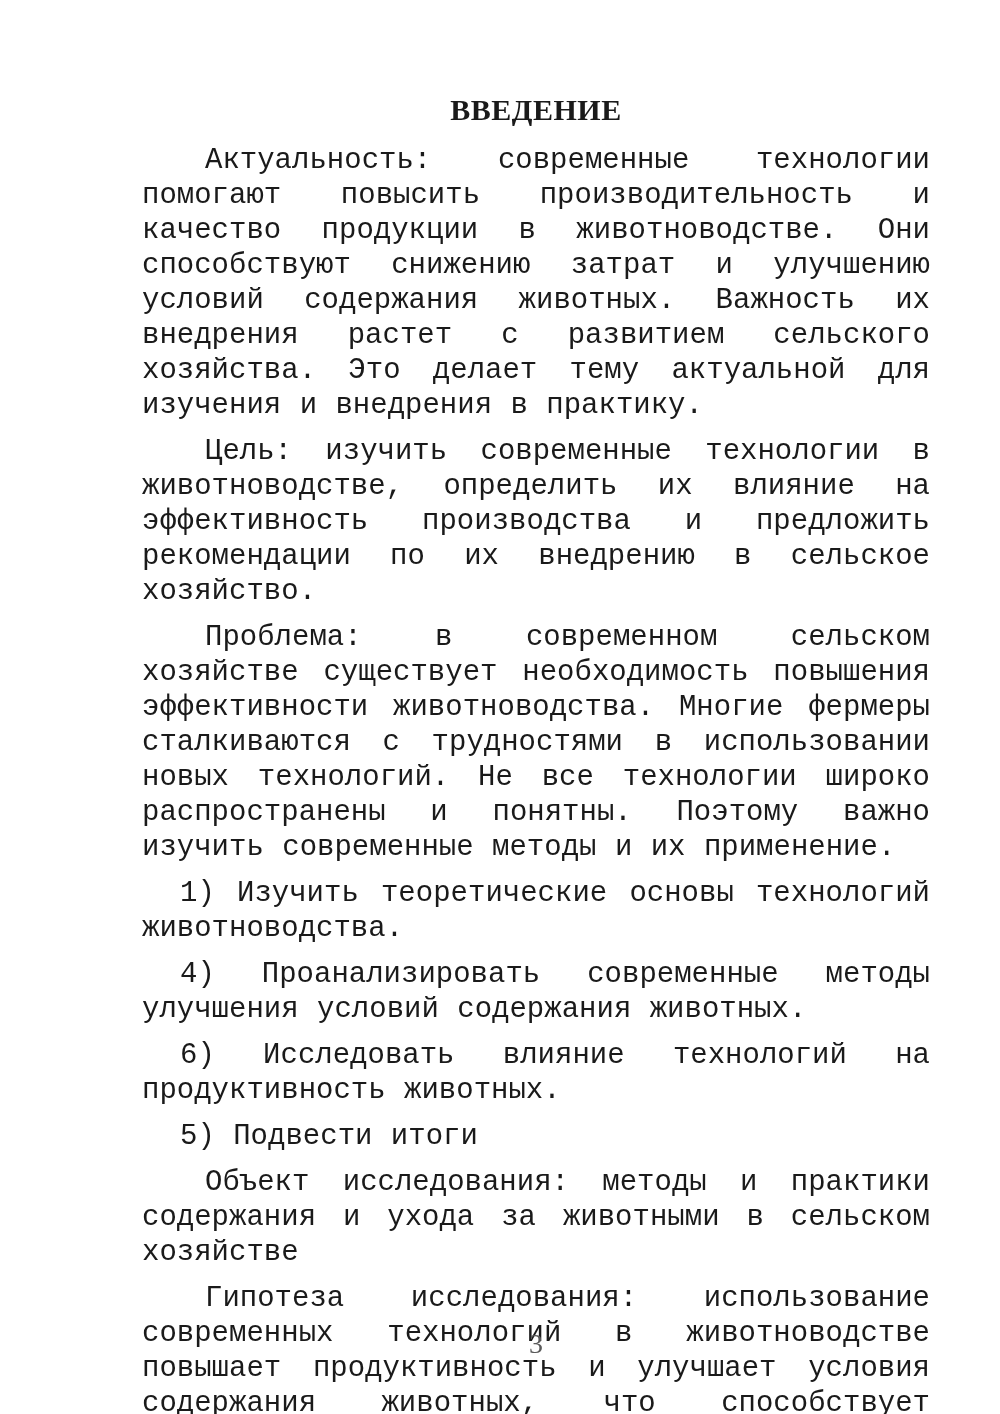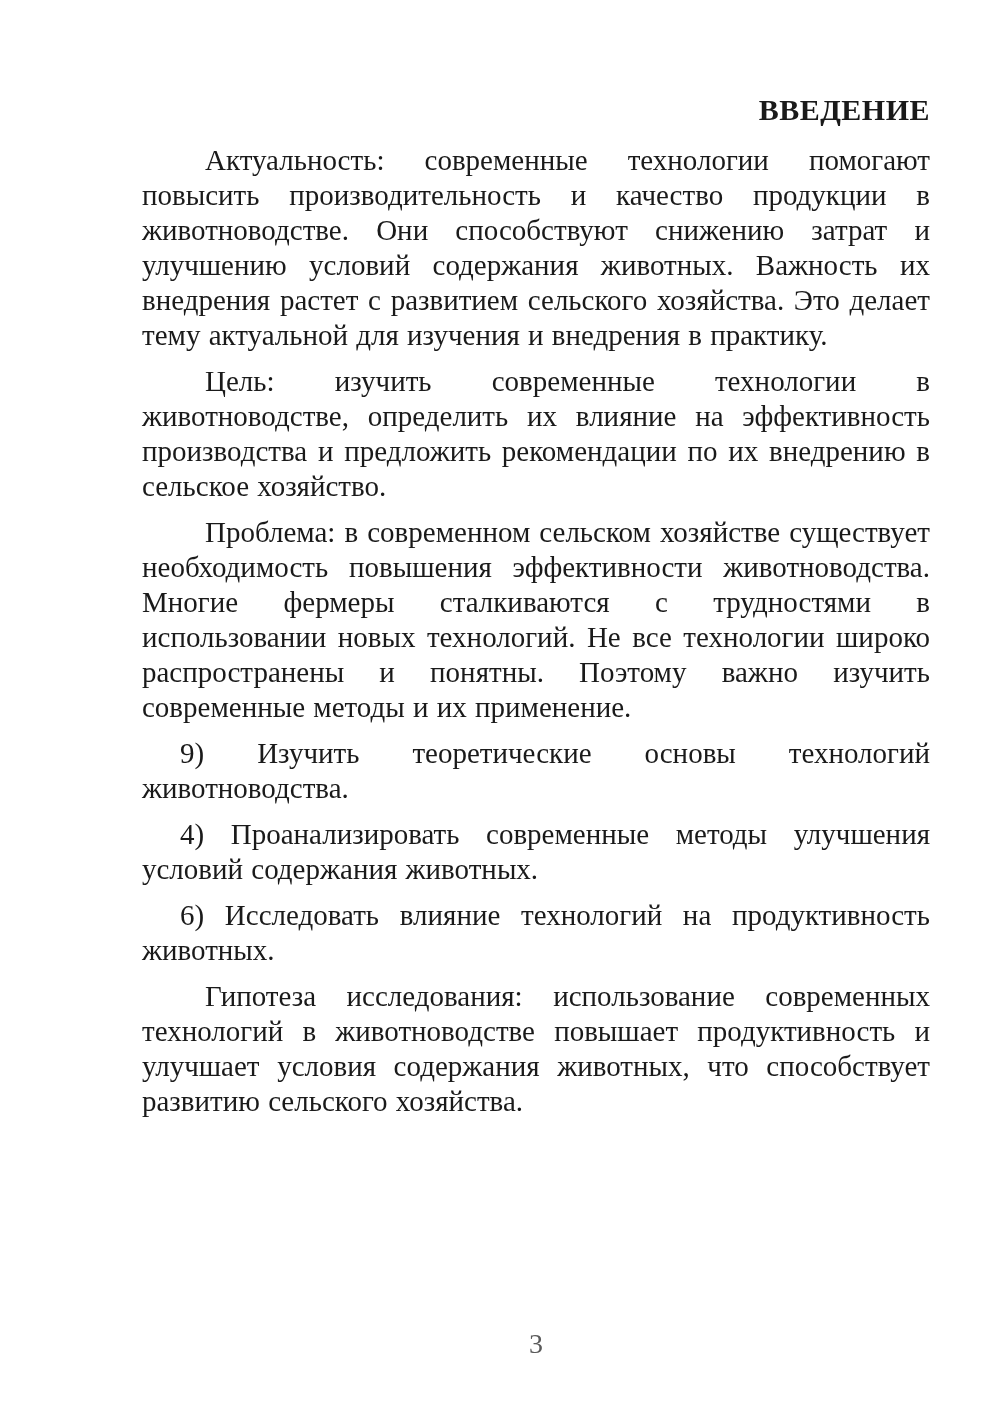--- a/index.html
+++ b/index.html
@@ -20,30 +20,31 @@
     position: absolute;
     left: 142px;
     top: 92px;
     width: 788px;
     font-size: 29px;
     line-height: 35px;
   }
   .doc-title {
     font-size: 30px;
     font-weight: bold;
-    text-align: right;
+    text-align: center;
     line-height: 35px;
     margin: 0 0 16px 0;
     letter-spacing: 0.5px;
   }
   p.para {
     margin: 0 0 11px 0;
     text-align: justify;
     text-indent: 63px;
     word-spacing: 1px;
+    font-family: Liberation Mono, monospace;
   }
   p.para.list {
     text-indent: 38px;
   }
   .page-number {
     position: absolute;
     left: 142px;
     top: 1326px;
     width: 788px;
     text-align: center;
@@ -56,21 +57,23 @@
 <body>
 
 <div class="page">
   <div class="content">
 
     <h1 class="doc-title">ВВЕДЕНИЕ</h1>
 
     <p class="para">Актуальность: современные технологии помогают повысить производительность и качество продукции в животноводстве. Они способствуют снижению затрат и улучшению условий содержания животных. Важность их внедрения растет с развитием сельского хозяйства. Это делает тему актуальной для изучения и внедрения в практику.</p>
     <p class="para">Цель: изучить современные технологии в животноводстве, определить их влияние на эффективность производства и предложить рекомендации по их внедрению в сельское хозяйство.</p>
     <p class="para">Проблема: в современном сельском хозяйстве существует необходимость повышения эффективности животноводства. Многие фермеры сталкиваются с трудностями в использовании новых технологий. Не все технологии широко распространены и понятны. Поэтому важно изучить современные методы и их применение.</p>
-    <p class="para list">9) Изучить теоретические основы технологий животноводства.</p>
+    <p class="para list">1) Изучить теоретические основы технологий животноводства.</p>
     <p class="para list">4) Проанализировать современные методы улучшения условий содержания животных.</p>
     <p class="para list">6) Исследовать влияние технологий на продуктивность животных.</p>
+    <p class="para list">5) Подвести итоги</p>
+    <p class="para">Объект исследования: методы и практики содержания и ухода за животными в сельском хозяйстве</p>
     <p class="para">Гипотеза исследования: использование современных технологий в животноводстве повышает продуктивность и улучшает условия содержания животных, что способствует развитию сельского хозяйства.</p>
 
   </div>
 
   <div class="page-number">3</div>
 </div>
 
 </body></html>

